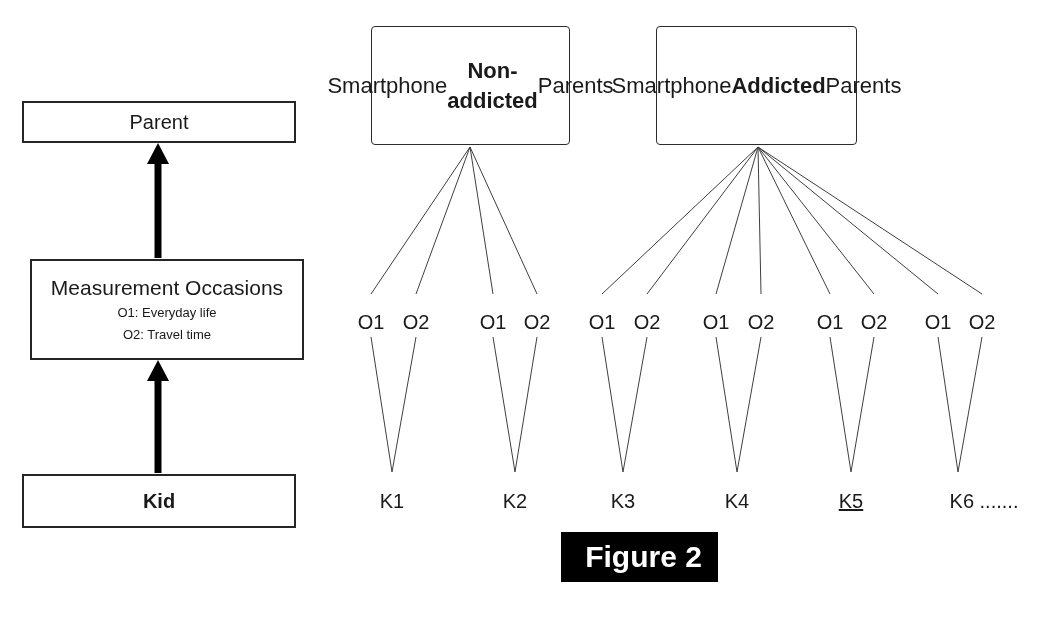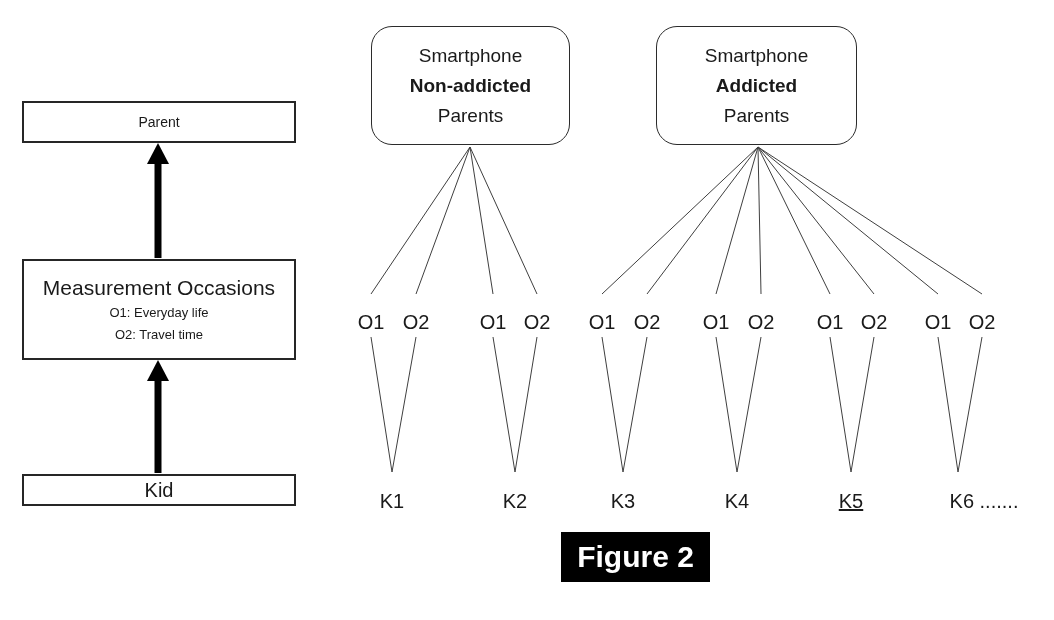--- a/index.html
+++ b/index.html
@@ -28,37 +28,37 @@
     position: absolute;
     box-sizing: border-box;
     border: 2px solid #262626;
     background: #ffffff;
     display: flex;
     flex-direction: column;
     align-items: center;
     justify-content: center;
     text-align: center;
   }
-  .parent-box  { left: 22px; top: 101px; width: 274px; height: 42px; font-size: 14px; }
-  .kid-box     { left: 22px; top: 474px; width: 274px; height: 32px; font-size: 20px; }
-  .measure-box { left: 22px; top: 259px; width: 274px; height: 101px; }
+  .parent-box  { left: 22px; top: 101px; width: 274px; height: 42px; font-size: 20px; }
+  .kid-box     { left: 22px; top: 474px; width: 274px; height: 54px; font-size: 20px; font-weight: bold; }
+  .measure-box { left: 30px; top: 259px; width: 274px; height: 101px; }
   .measure-title { font-size: 21px; line-height: 28px; }
   .measure-sub   { font-size: 13px;  line-height: 22px; }
   .round-box {
     position: absolute;
     box-sizing: border-box;
     border: 1.5px solid #2b2b2b;
-    border-radius: 21px;
+    border-radius: 4px;
     background: #ffffff;
     display: flex;
-    flex-direction: column;
+    flex-direction: row;
     align-items: center;
     justify-content: center;
     text-align: center;
-    font-size: 19px;
+    font-size: 22px;
     line-height: 30px;
   }
   .round-box .bold-line { font-weight: bold; }
   .non-addicted-box { left: 371px; top: 26px; width: 199px; height: 119px; }
   .addicted-box     { left: 656px; top: 26px; width: 201px; height: 119px; }
   .diagram-label {
     position: absolute;
     transform: translateX(-50%);
     font-size: 20px;
     white-space: nowrap;
@@ -69,20 +69,21 @@
     position: absolute;
     left: 561px;
     top: 532px;
     width: 149px;
     height: 50px;
     display: flex;
     align-items: center;
     justify-content: center;
     font-size: 30px;
     font-weight: bold;
+    padding-left: 8px;
   }
 </style>
 </head>
 <body>
 
 <div class="canvas">
 
   <svg id="lines-svg">
       <line x1="470" y1="147" x2="371" y2="294" stroke="#3f3f3f" stroke-width="1"></line>
       <line x1="470" y1="147" x2="416" y2="294" stroke="#3f3f3f" stroke-width="1"></line>

